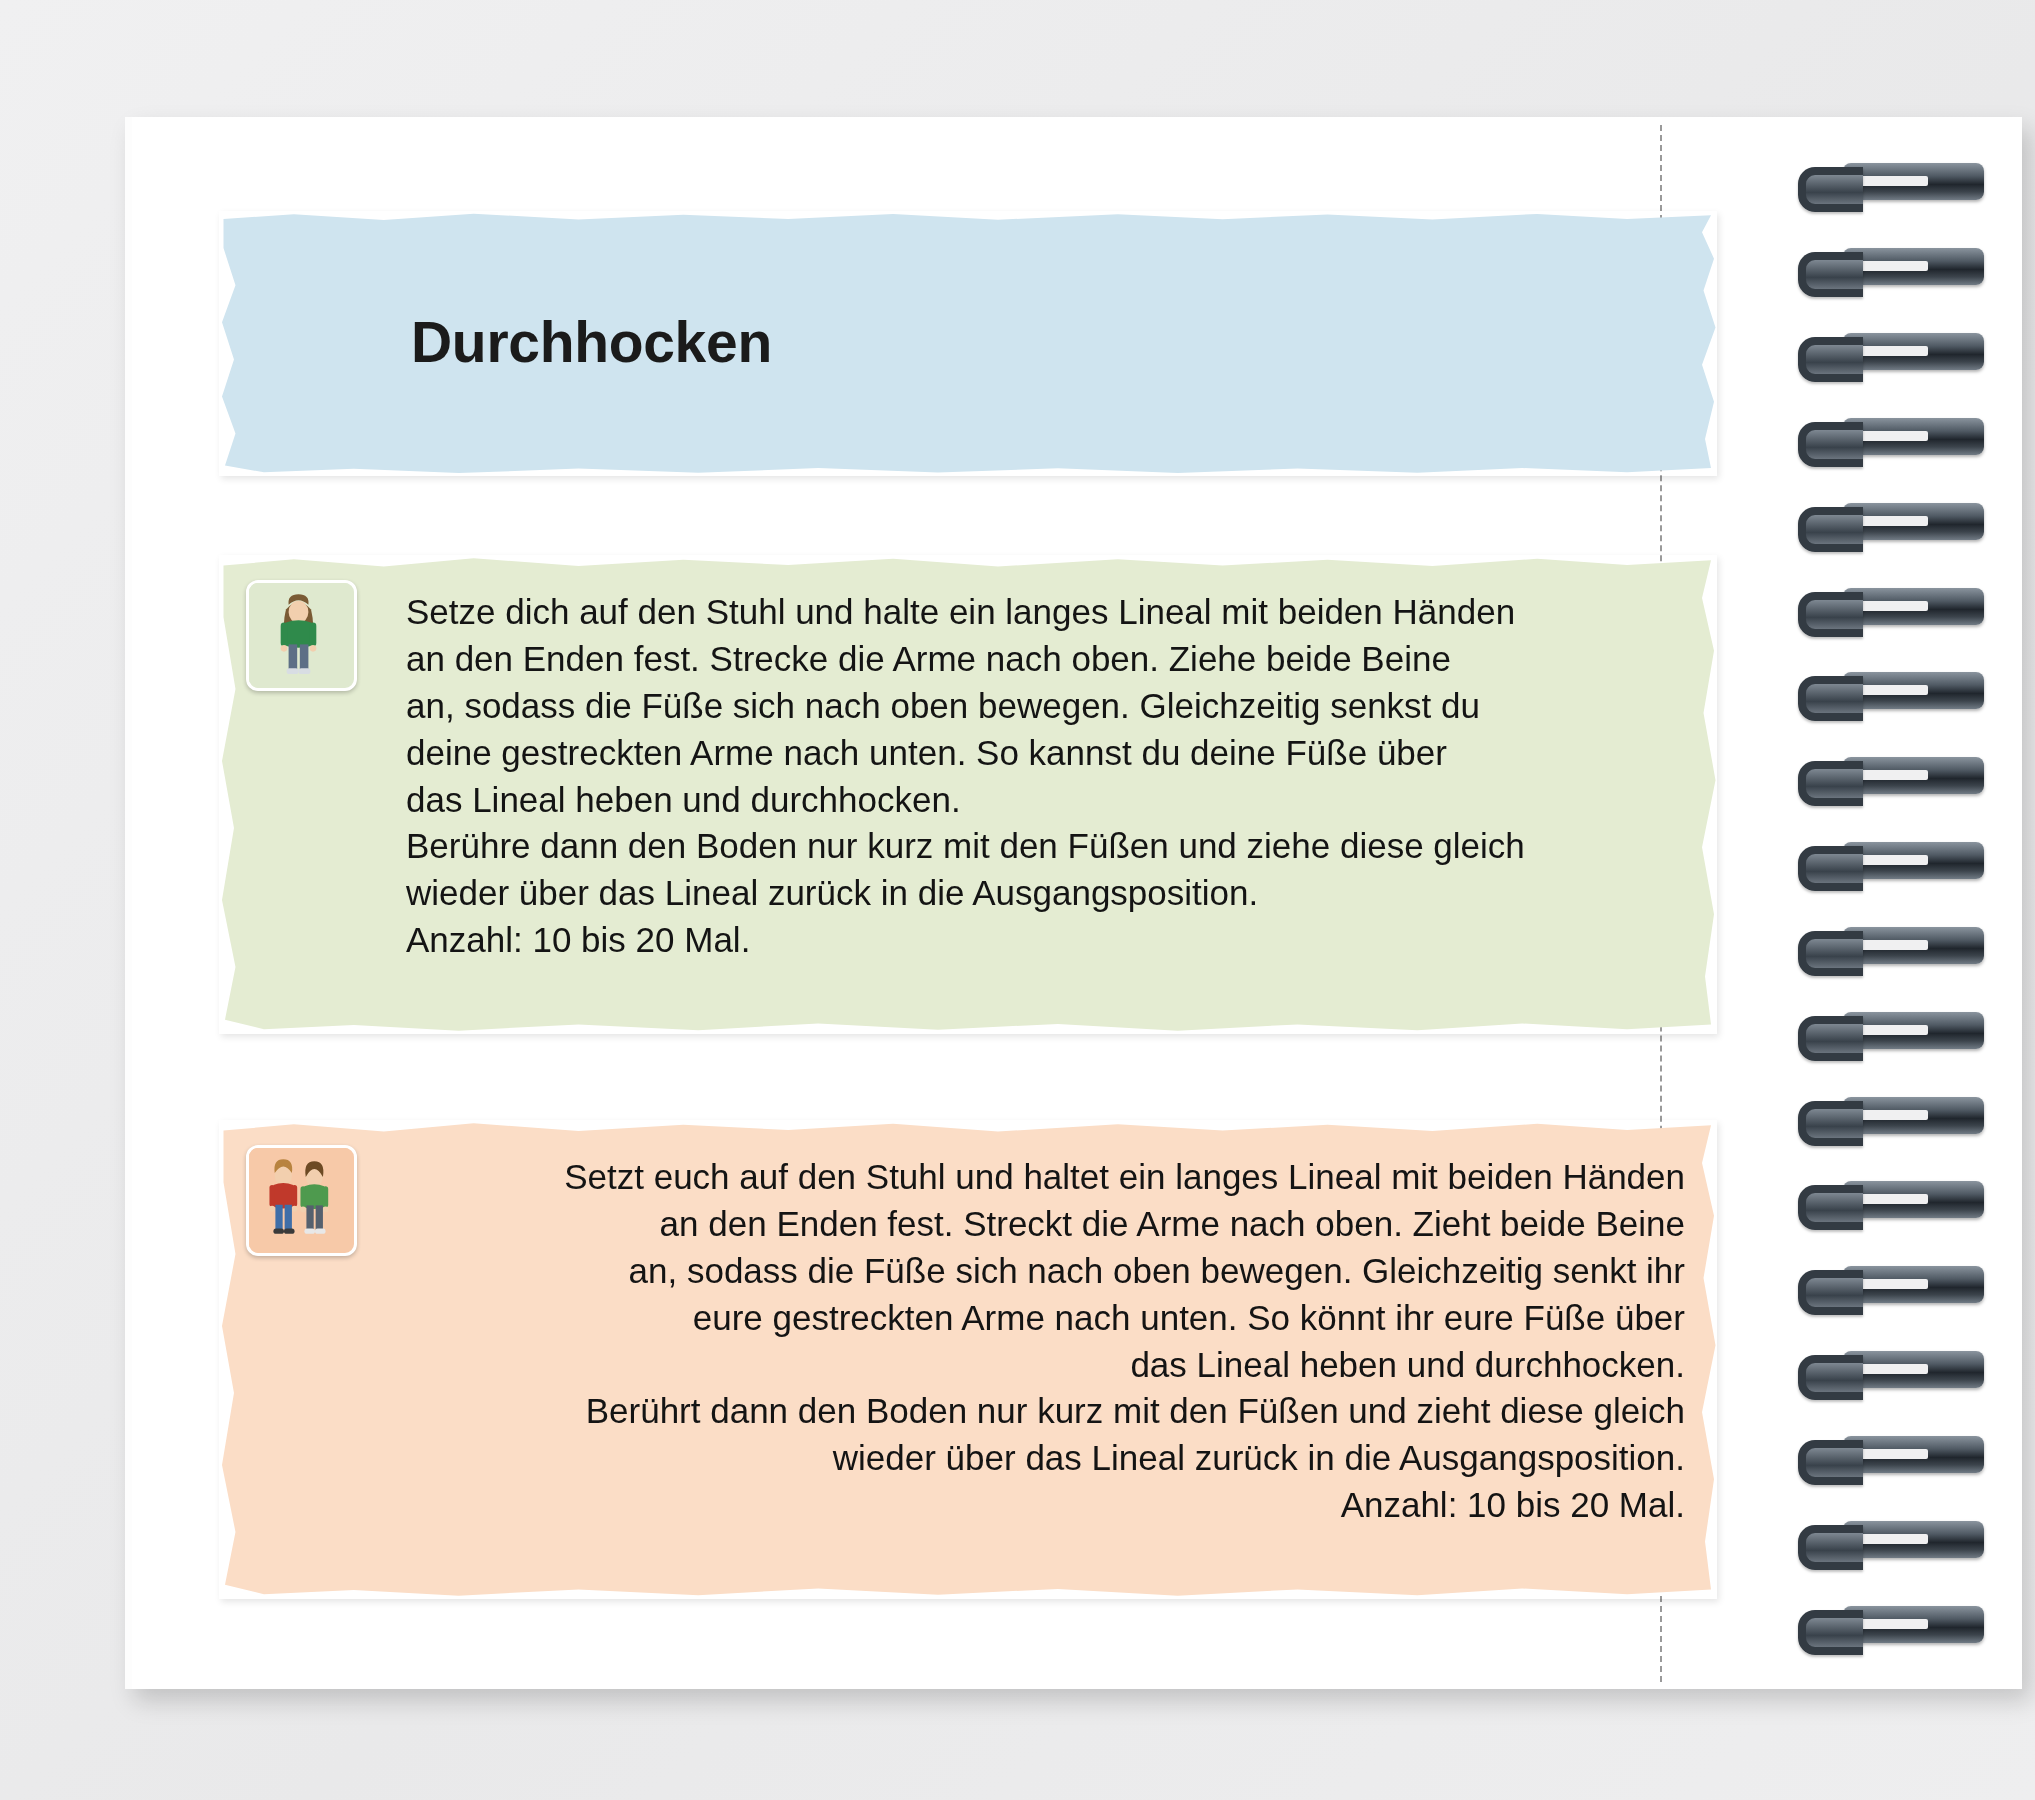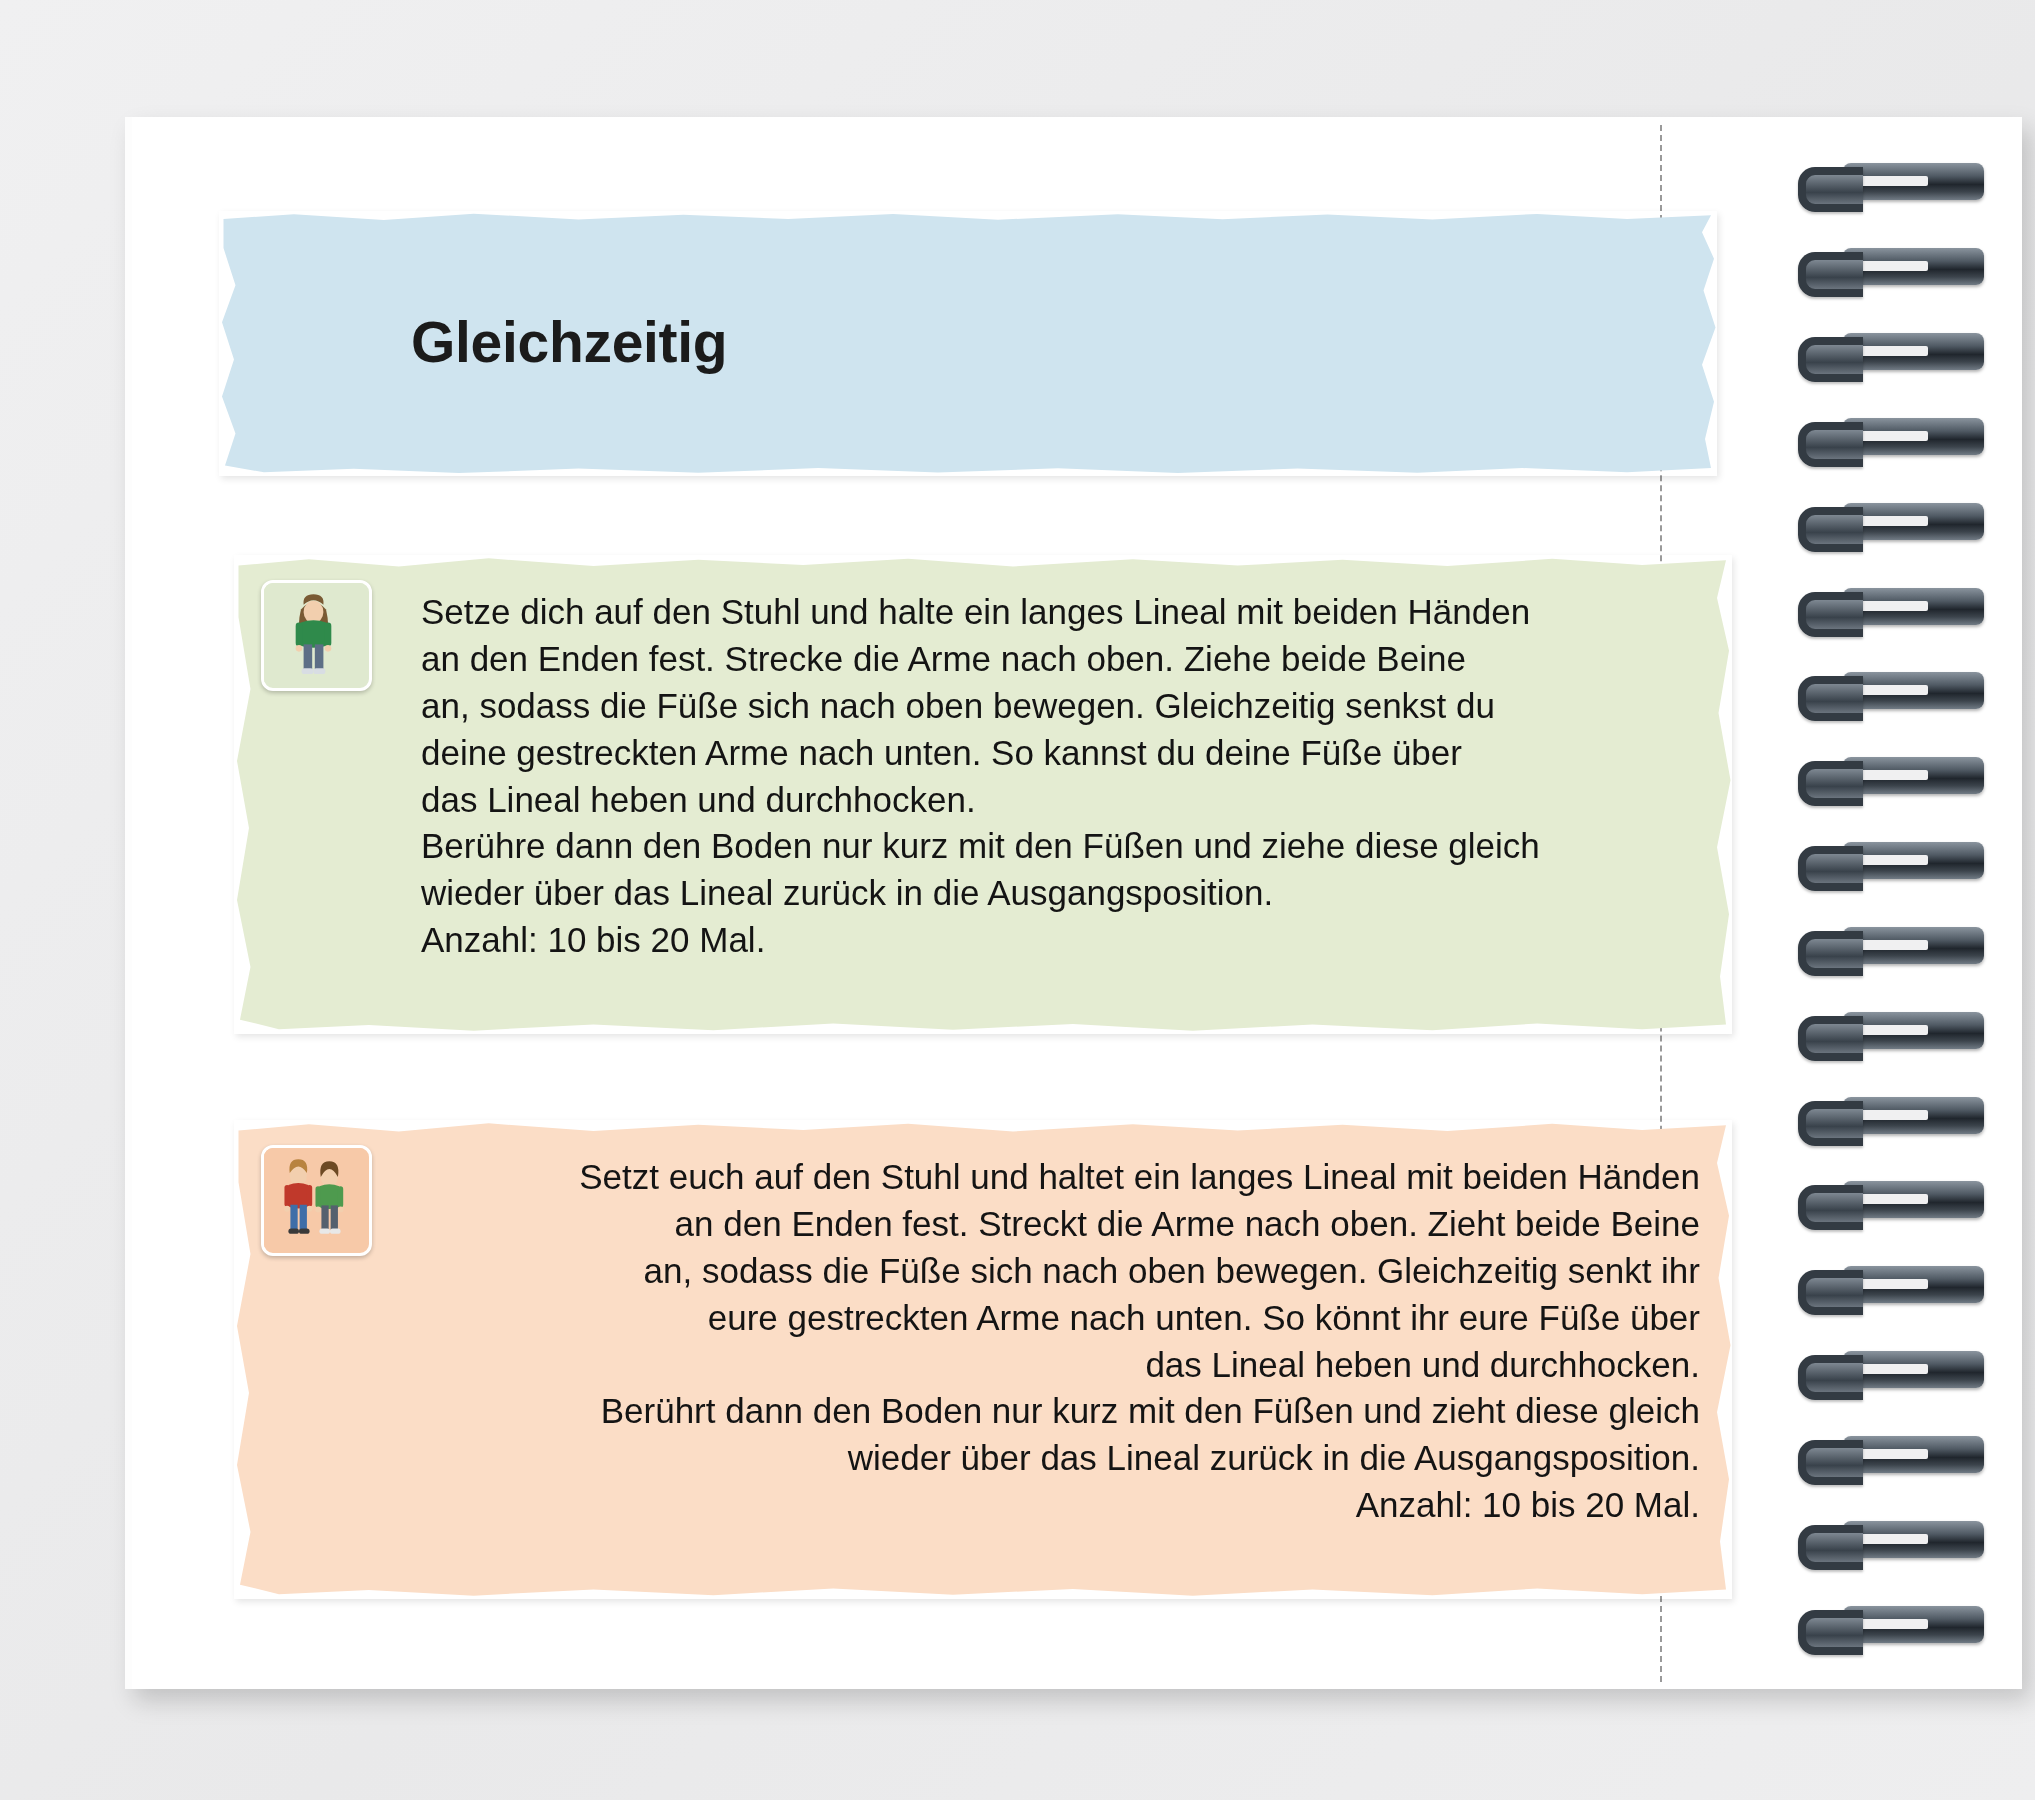--- a/index.html
+++ b/index.html
@@ -122,21 +122,21 @@
     position: absolute;
     left: 192px;
     top: 98px;
     font-size: 57px;
     font-weight: bold;
     color: #1b1b1b;
     letter-spacing: -0.3px;
   }
 
   .step-block {
-    left: 234px;
+    left: 219px;
     width: 1498px;
   }
   .step-green {
     top: 555px;
     height: 479px;
   }
   .step-green .torn-inner {
     background: #e4ecd2;
     clip-path: polygon(
       0.3% 2.2%, 5% 0.9%, 11% 2.4%, 17% 0.7%, 24% 2.3%, 31% 1.0%, 38% 2.1%,
@@ -301,21 +301,21 @@
       </div>
       <div class="ring" style="top: 1489px;">
         <div class="bar"></div>
         <div class="notch"></div>
         <div class="hook"></div>
       </div>
     </div>
 
   <div class="torn title-block">
     <div class="torn-inner"></div>
-    <div class="title-text">Gleichzeitig</div>
+    <div class="title-text">Durchhocken</div>
   </div>
 
   <div class="torn step-block step-green">
     <div class="torn-inner"></div>
 
     <div class="picto picto-single">
       <svg width="99" height="99" viewBox="0 0 150 150">
         <rect x="0" y="0" width="150" height="150" fill="#dfe9cf"></rect>
 
         <path d="M56 40 q19 -22 38 0 q6 26 1 44 q-20 8 -40 0 q-5 -20 1 -44z" fill="#7a5a34"></path>

